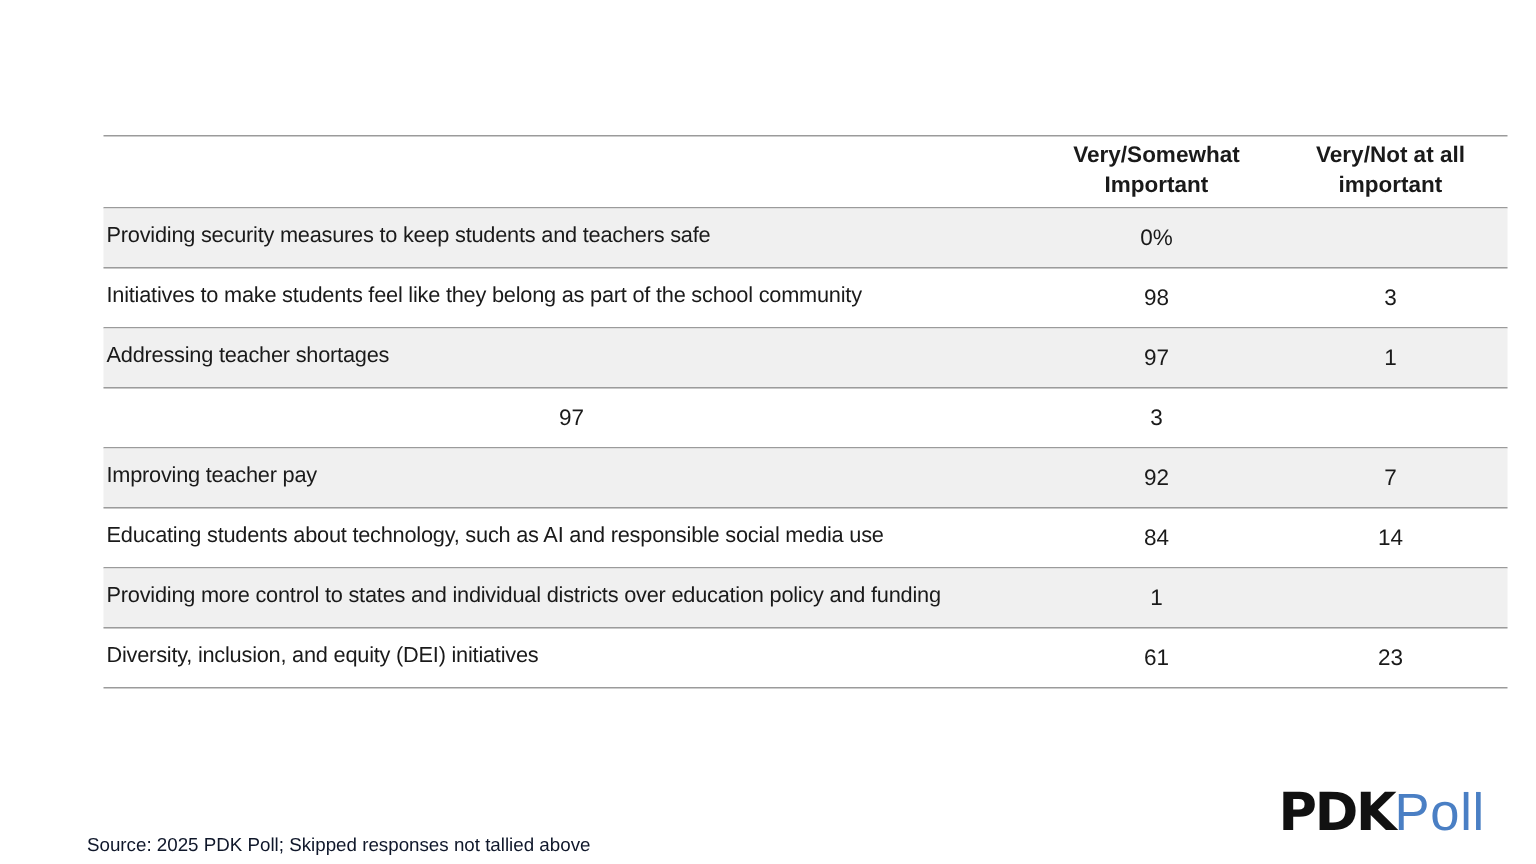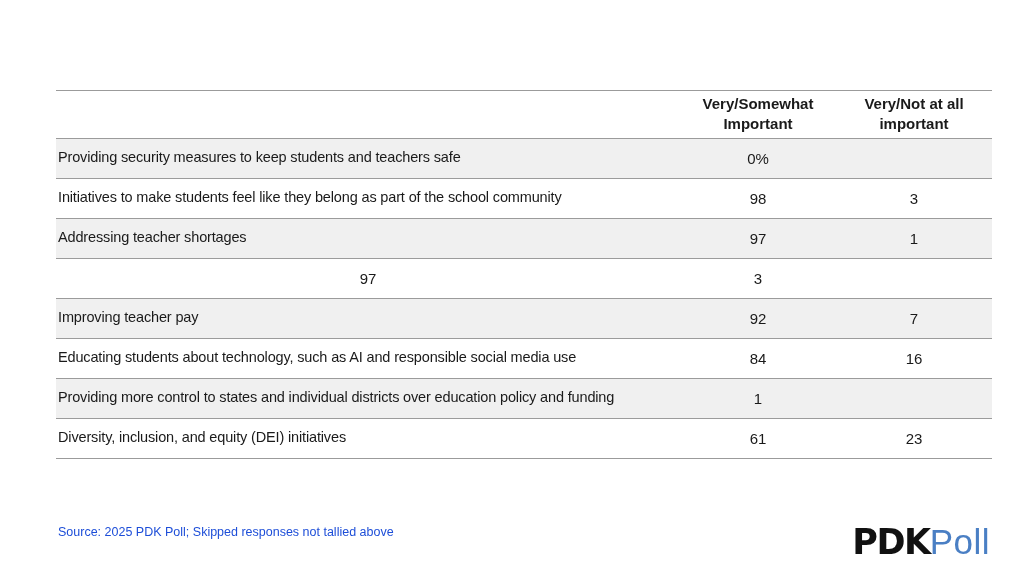--- a/index.html
+++ b/index.html
@@ -8,21 +8,21 @@
     position: relative;
     width: 1024px;
     height: 576px;
     background: #ffffff;
     font-family: "Liberation Sans", sans-serif;
     color: #1a1a1a;
     overflow: hidden;
   }
   .table {
     position: absolute;
-    left: 56px;
+    left: 69px;
     top: 90px;
     width: 936px;
     border-top: 1.5px solid #9b9b9b;
   }
   .hdr-row, .row {
     display: grid;
     grid-template-columns: 1fr 156px 156px;
     border-bottom: 1.5px solid #9b9b9b;
   }
   .hdr-row { min-height: 46px; }
@@ -52,23 +52,23 @@
     padding-right: 10px;
   }
   .val {
     font-weight: normal;
     font-size: 15px;
     justify-content: center;
   }
   .source-note {
     position: absolute;
     left: 58px;
-    top: 525px;
+    top: 556px;
     font-size: 12.5px;
-    color: #1d4ed8;
+    color: #0f172a;
   }
   .logo {
     position: absolute;
     right: 34px;
     top: 524px;
     font-size: 35px;
     line-height: 1;
     white-space: nowrap;
   }
   .logo-pdk {
@@ -114,21 +114,21 @@
           <div class="cell val">3</div>
         </div>
         <div class="row stripe">
           <div class="cell label">Improving teacher pay</div>
           <div class="cell val">92</div>
           <div class="cell val">7</div>
         </div>
         <div class="row">
           <div class="cell label">Educating students about technology, such as AI and responsible social media use</div>
           <div class="cell val">84</div>
-          <div class="cell val">16</div>
+          <div class="cell val">14</div>
         </div>
         <div class="row stripe">
           <div class="cell label">Providing more control to states and individual districts over education policy and funding</div>
           <div class="cell val">1</div>
         </div>
         <div class="row">
           <div class="cell label">Diversity, inclusion, and equity (DEI) initiatives</div>
           <div class="cell val">61</div>
           <div class="cell val">23</div>
         </div>

